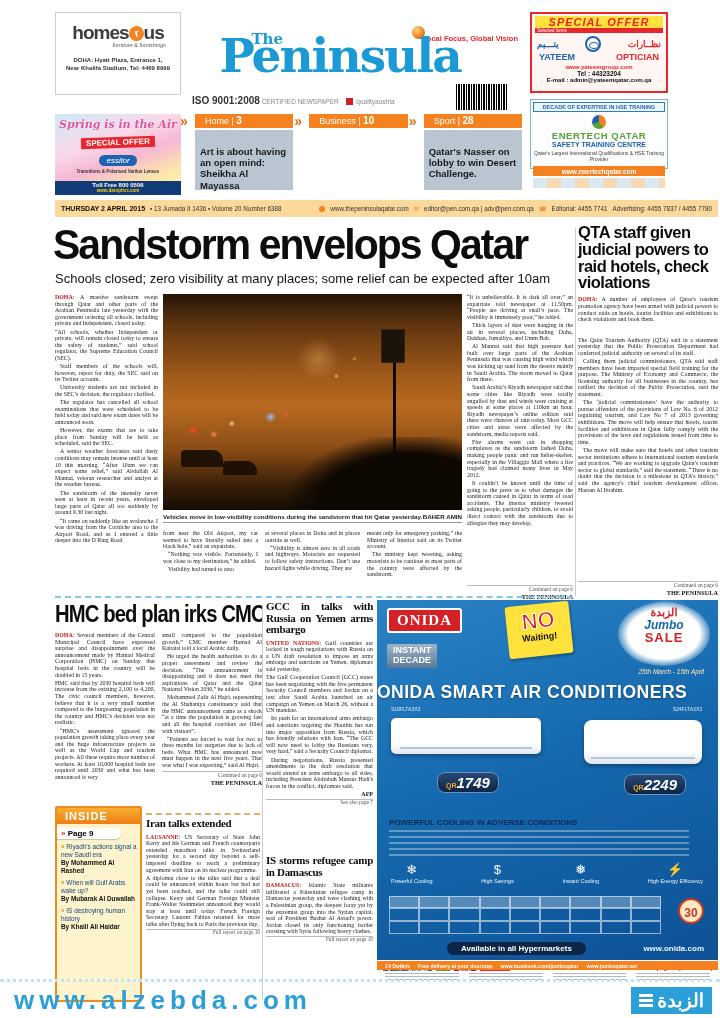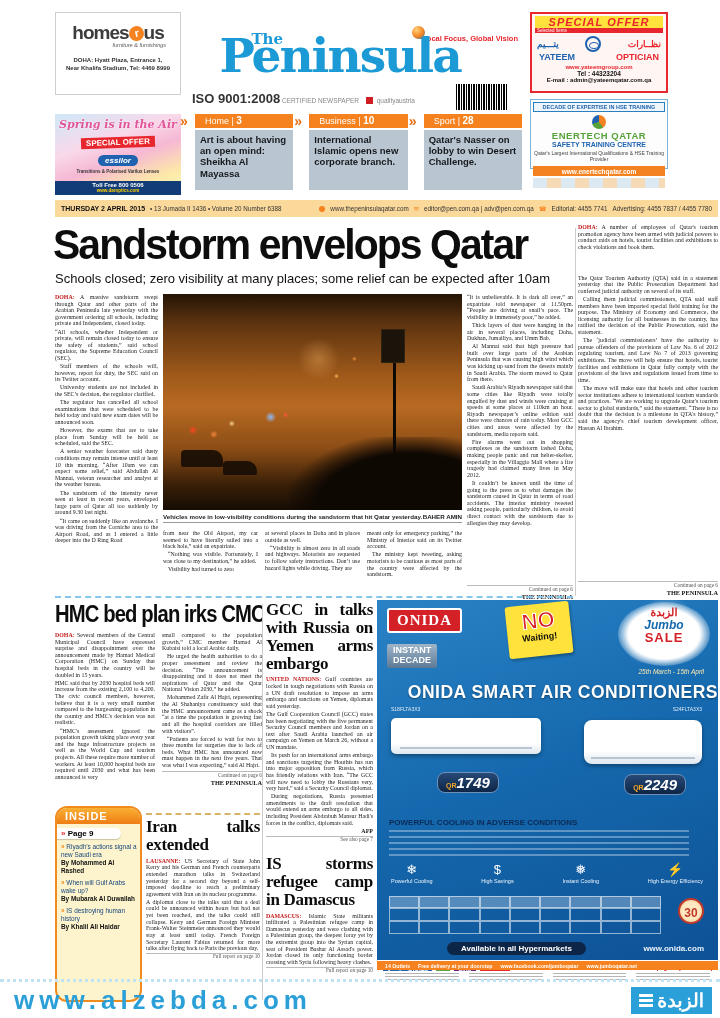--- a/index.html
+++ b/index.html
@@ -14,21 +14,21 @@
   .hru-tag { font-size:5.5px; font-style:italic; color:#555; text-align:right; padding-right:14px; margin-top:-2px;}
   .hru-addr { font-size:6px; font-weight:bold; color:#333; margin-top:8px; line-height:1.35; }
 
   .masthead { left:186px; top:8px; width:336px; height:104px; }
   .tagline { position:absolute; right:4px; top:26px; font-size:7.5px; font-weight:bold; color:#e8262d; }
   .logo-row { position:absolute; left:10px; top:20px; width:320px; text-align:center; }
   .logo-the { font-family:"DejaVu Serif",serif; font-weight:bold; color:#1b9ad6; font-size:15px; display:inline-block; vertical-align:28px; margin-right:-68px; }
   .logo-main { font-family:"DejaVu Serif",serif; font-weight:bold; color:#1b9ad6; font-size:47px; letter-spacing:-2px; }
   .globe { position:absolute; left:226px; top:18px; width:13px; height:13px; border-radius:50%; background:radial-gradient(circle at 35% 30%, #ffd27a, #f58220 55%, #1b7ab8); }
   .iso-line { position:absolute; left:6px; bottom:6px; font-size:6.5px; color:#888; }
-  .iso-line b { color:#333; font-size:13px; }
+  .iso-line b { color:#333; font-size:10px; }
   .qmark { display:inline-block; width:7px; height:7px; background:#cf1f25; vertical-align:-1px; margin:0 2px 0 5px; }
   .barcode { position:absolute; right:14px; bottom:2px; width:52px; height:26px;
     background:repeating-linear-gradient(90deg,#000 0 1px,#fff 1px 2px,#000 2px 3.5px,#fff 3.5px 5px); }
 
   .yateem { left:530px; top:12px; width:138px; height:81px; border:2px solid #e8262d; background:#fff6f4; padding:2px 3px; text-align:center; }
   .yat-offer { background:#ffe33c; color:#e8262d; font-weight:bold; font-style:italic; font-size:11px; letter-spacing:1px; }
   .yat-sel { display:flex; justify-content:space-between; background:#e8262d; color:#fff; font-size:4.5px; padding:0 2px; }
   .yat-mid { display:flex; justify-content:space-between; align-items:center; margin-top:3px; padding:0 2px; }
   .yat-ar-b { color:#1f63b0; font-size:9px; font-weight:bold; }
   .yat-ar-r { color:#e8262d; font-size:9px; font-weight:bold; }
@@ -46,32 +46,32 @@
   .ent-name { color:#57a33a; font-weight:bold; font-size:9.5px; letter-spacing:.5px; }
   .ent-sub { color:#1f63b0; font-weight:bold; font-size:7px; }
   .ent-desc { font-size:5px; color:#444; margin-top:2px; }
   .ent-web { margin-top:4px; background:#f58220; color:#fff; font-weight:bold; font-size:6.5px; padding:1.5px 0; }
   .ent-strip { margin-top:2px; height:10px; background:repeating-linear-gradient(90deg,#dce9f3 0 14px,#f6d9b5 14px 28px); }
 
   .spring { left:55px; top:114px; width:126px; height:81px; overflow:hidden; text-align:center;
     background:linear-gradient(160deg,#cfe8f7 0%,#f9d8ea 35%,#f6b8d4 55%,#fde9a8 80%,#f2f7bf 100%); }
   .spring-script { font-family:"DejaVu Serif",serif; font-style:italic; font-weight:bold; color:#e0569a; font-size:11px; margin-top:4px; text-shadow:0 0 2px #fff; }
   .spring-offer { display:inline-block; background:#e8262d; color:#fff; font-weight:bold; font-size:8px; padding:1px 5px; margin-top:2px; transform:rotate(-2deg); }
-  .spring-brand { display:inline-block; background:#1f63b0; color:#fff; font-weight:bold; font-style:italic; font-size:8px; padding:1px 7px; border-radius:7px; margin-top:3px; }
+  .spring-brand { display:inline-block; background:#1f63b0; color:#fff; font-weight:normal; font-style:italic; font-size:8px; padding:1px 7px; border-radius:7px; margin-top:3px; }
   .spring-line { font-size:4.5px; color:#333; font-weight:bold; margin-top:2px; }
   .spring-foot { position:absolute; left:0; right:0; bottom:0; background:#123c77; color:#fff; font-size:6px; font-weight:bold; padding:1px 0 2px; }
   .spring-web { font-size:4.5px; color:#ffd200; }
 
   
   .nav { left:186px; top:114px; width:336px; height:81px; display:flex; gap:7px; }
   .nav-item { flex:1; position:relative; }
   .nav-chev { position:absolute; left:-6px; top:0; color:#e86f12; font-size:14px; font-weight:bold; line-height:15px; }
   .nav-bar { margin-left:9px; background:#f5821f; color:#fff; font-size:9px; padding:1px 0 2px 10px; }
   .nav-bar b { font-size:10px; }
-  .nav-teaser { margin-left:9px; margin-top:2px; background:#b9c6d2; color:#16191c; font-weight:bold; font-size:9.5px; line-height:1.18; padding:4px 5px; height:60px; }
+  .nav-teaser { margin-left:9px; margin-top:2px; background:#b9c6d2; color:#16191c; font-weight:bold; font-size:9.5px; line-height:1.18; padding:16px 5px; height:60px; }
 
   
   .datebar { left:55px; top:200px; width:663px; height:17px; background:#fbd99b; display:flex; align-items:center; font-size:6.3px; color:#333; padding:0 6px; gap:5px; }
   .datebar .d { font-weight:bold; color:#111; font-size:7px; }
   .db-ico { display:inline-block; width:6px; height:6px; border-radius:50%; }
   .db-spacer { flex:1; }
 
   
   .main-hl { left:53px; top:220px; width:524px; height:50px; font-size:43px; font-weight:bold; color:#0d0d0d; letter-spacing:-2px; white-space:nowrap; transform:scaleX(.95); transform-origin:0 50%; }
   .subhead { left:55px; top:271px; width:520px; font-size:13px; color:#111; }
@@ -111,30 +111,30 @@
   .vrule { width:1px; background:#ccc; }
   .hdash { border-top:2px dashed #86c6e8; }
 
   
   .hmc { left:55px; top:601px; width:207px; height:202px; overflow:hidden; }
   .hmc-hl { font-size:23px; font-weight:bold; letter-spacing:-1px; white-space:nowrap; transform:scaleX(.88); transform-origin:0 50%; color:#0d0d0d; }
   .hmc-cols { display:flex; gap:7px; margin-top:4px; height:168px; overflow:hidden; }
   .hmc-cols > div { flex:1; }
 
   .gcc { left:266px; top:601px; width:107px; height:252px; overflow:hidden; }
-  .story-hl { font-size:17px; font-weight:bold; color:#0d0d0d; line-height:1.05; letter-spacing:-.3px; margin-bottom:4px; }
+  .story-hl { font-size:11px; font-weight:bold; color:#0d0d0d; line-height:1.05; letter-spacing:-.3px; margin-bottom:4px; }
   .agency { text-align:right; font-size:6px; font-weight:bold; color:#111; }
   .seealso { text-align:right; font-size:5.3px; color:#555; border-top:1px solid #bbb; margin-top:1px; }
 
   .isis { left:266px; top:855px; width:107px; height:122px; overflow:hidden; }
   .iran { left:146px; top:813px; width:114px; height:192px; overflow:hidden; border-top:2px dashed #d8b46a; padding-top:3px; }
   .fullrep { text-align:right; font-size:5.3px; color:#555; border-top:1px solid #bbb; margin-top:1px; }
 
   
-  .inside { left:55px; top:806px; width:87px; height:196px; border:2px solid #f08c1e; border-radius:12px; background:#fdf4cd; overflow:hidden; }
+  .inside { left:55px; top:806px; width:87px; height:196px; border:2px solid #f08c1e; border-radius:2px; background:#fdf4cd; overflow:hidden; }
   .inside-head { background:linear-gradient(180deg,#f9b033,#ee7d16); color:#fff; font-weight:bold; font-size:11px; letter-spacing:1px; padding:2px 0 2px 8px; }
   .inside-page { background:#fff; border-radius:0 8px 8px 0; width:64px; margin-top:4px; padding:1px 0 1px 4px; font-size:8px; font-weight:bold; box-shadow:0 1px 1px rgba(0,0,0,.2); }
   .inside-page .chev { color:#e8262d; }
   .in-item { padding:4px 3px 0 4px; font-size:6.4px; line-height:1.25; color:#14457c; }
   .in-item .chev { color:#f08c1e; font-weight:bold; }
   .in-item .by { color:#111; font-weight:bold; }
 
   
   .onida { left:377px; top:600px; width:341px; height:384px; overflow:hidden; color:#fff;
     background:
@@ -145,21 +145,21 @@
   .on-instant { position:absolute; left:10px; top:44px; background:linear-gradient(180deg,#9fb6c9,#5d7996); padding:2px 6px; font-weight:bold; font-size:9px; line-height:1.1; border-radius:2px; }
   .on-no { position:absolute; left:130px; top:4px; width:64px; height:52px; background:#ffe23c; transform:rotate(-6deg); border-radius:3px; text-align:center; box-shadow:1px 2px 3px rgba(0,0,0,.3); }
   .on-no .no { color:#d42027; font-weight:bold; font-size:22px; line-height:22px; margin-top:6px; -webkit-text-stroke:1px #fff; }
   .on-no .wait { color:#111; font-weight:bold; font-size:9px; }
   .on-splash { position:absolute; right:8px; top:2px; width:92px; height:64px; text-align:center;
     background:radial-gradient(ellipse at 50% 50%, #ffffff 55%, rgba(255,255,255,0) 75%); border-radius:50%; }
   .on-splash .ar { color:#d42027; font-weight:bold; font-size:11px; margin-top:4px; }
   .on-splash .jm { color:#1568ad; font-weight:bold; font-size:12px; font-style:italic; line-height:1; }
   .on-splash .sl { color:#d42027; font-weight:bold; font-size:13px; line-height:1; letter-spacing:1px; }
   .on-dates { position:absolute; right:14px; top:68px; font-size:6.5px; font-style:italic; color:#ffe9b0; }
-  .on-title { position:absolute; left:0; right:0; top:82px; text-align:right; font-size:17.5px; font-weight:bold; letter-spacing:.5px; text-shadow:0 1px 2px rgba(0,0,0,.4); }
+  .on-title { position:absolute; left:0; right:0; top:82px; text-align:left; font-size:17.5px; font-weight:bold; letter-spacing:.5px; text-shadow:0 1px 2px rgba(0,0,0,.4); }
   .on-model { position:absolute; font-size:5px; color:#dceaf6; }
   .ac { position:absolute; background:linear-gradient(180deg,#ffffff 70%,#dfe7ee); border-radius:5px; box-shadow:0 2px 4px rgba(0,0,0,.35); }
   .ac:after { content:""; position:absolute; left:6%; bottom:5px; width:88%; height:2px; background:#b9c6d2; }
   .price { position:absolute; background:linear-gradient(180deg,#274a77,#0d2547); border:1px solid #6f8fb5; border-radius:8px; padding:1px 8px; font-weight:bold; font-style:italic; font-size:15px; }
   .price .qr { font-size:7px; color:#f5a623; font-style:normal; }
   .on-sub { position:absolute; left:12px; top:218px; font-size:8px; font-weight:bold; color:#0b2a55; }
   .on-paralines { position:absolute; left:12px; top:230px; width:300px; height:26px;
     background:repeating-linear-gradient(180deg,rgba(255,255,255,.55) 0 2px,transparent 2px 6px); opacity:.6; }
   .on-feats { position:absolute; left:14px; top:262px; width:312px; display:flex; justify-content:space-between; text-align:center; font-size:5.5px; color:#eaf3fb; }
   .on-feat .fi { font-size:13px; line-height:16px; color:#fff; }
@@ -256,21 +256,20 @@
 
   <div class="abs nav">
     <div class="nav-item">
       <span class="nav-chev">»</span>
       <div class="nav-bar"><span>Home</span> | <b>3</b></div>
       <div class="nav-teaser">Art is about having an open mind: Sheikha Al Mayassa</div>
     </div>
     <div class="nav-item">
       <span class="nav-chev">»</span>
       <div class="nav-bar"><span>Business</span> | <b>10</b></div>
-      <div class="nav-teaser">International Islamic opens new corporate branch.</div>
     </div>
     <div class="nav-item">
       <span class="nav-chev">»</span>
       <div class="nav-bar"><span>Sport</span> | <b>28</b></div>
       <div class="nav-teaser">Qatar's Nasser on lobby to win Desert Challenge.</div>
     </div>
   </div>
 
   <div class="abs datebar">
     <span class="d">THURSDAY 2 APRIL 2015</span>
@@ -340,20 +339,21 @@
         <p>Fire alarms went out in shopping complexes as the sandstorm lashed Doha, making people panic and run helter-skelter, especially in the Villaggio Mall where a fire tragedy had claimed many lives in May 2012.</p>
         <p>It couldn’t be known until the time of going to the press as to what damages the sandstorm caused in Qatar in terms of road accidents. The interior ministry tweeted asking people, particularly children, to avoid direct contact with the sandstorm due to allergies they may develop.</p>
       </div>
     <div class="contd">Continued on page 6</div>
     <div class="byline">THE PENINSULA</div>
   </div>
 
   <div class="abs vrule" style="left:575px;top:228px;height:368px;"></div>
 
   <div class="abs qta">
+    <div class="qta-hl">QTA staff given judicial powers to raid hotels, check violations</div>
     <div class="flow body-txt">
       <p><span class="dateline">DOHA:</span> <span>A number of employees of Qatar's tourism promotion agency have been armed with judicial powers to conduct raids on hotels, tourist facilities and exhibitions to check violations and book them.</span></p>
     </div>
     <div class="flow body-txt" style="flex:6;overflow:hidden;">
         <p>The Qatar Tourism Authority (QTA) said in a statement yesterday that the Public Prosecution Department had conferred judicial authority on several of its staff.</p>
         <p>Calling them judicial commissioners, QTA said staff members have been imparted special field training for the purpose. The Ministry of Economy and Commerce, the licensing authority for all businesses in the country, has ratified the decision of the Public Prosecution, said the statement.</p>
         <p>The ‘judicial commissioners’ have the authority to pursue offenders of the provisions of Law No. 6 of 2012 regulating tourism, and Law No 7 of 2013 governing exhibitions. The move will help ensure that hotels, tourist facilities and exhibitions in Qatar fully comply with the provisions of the laws and regulations issued from time to time.</p>
         <p>The move will make sure that hotels and other tourism sector institutions adhere to international tourism standards and practices. “We are working to upgrade Qatar's tourism sector to global standards,” said the statement. “There is no doubt that the decision is a milestone in QTA's history,” said the agency's chief tourism development officer, Hassan Al Ibrahim.</p>
       </div>
     <div class="contd body-txt">Continued on page 6</div>

